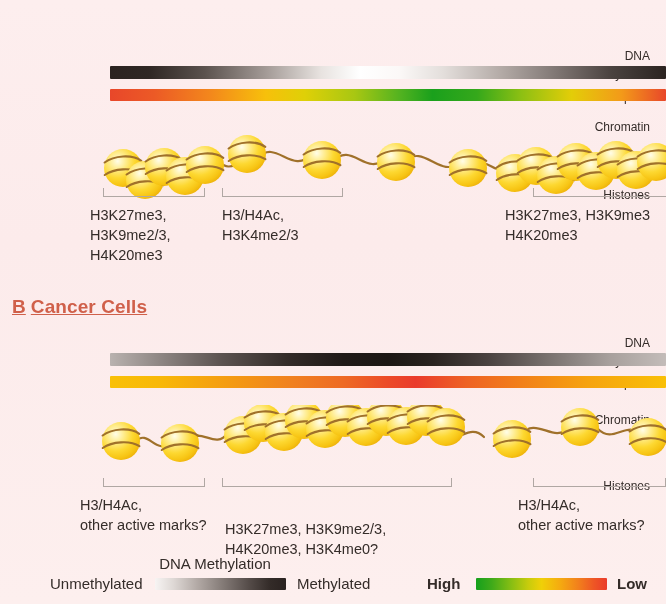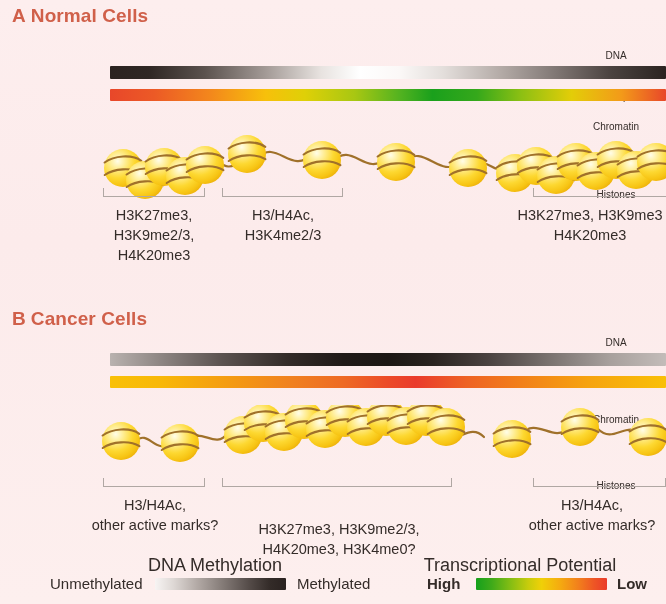--- a/index.html
+++ b/index.html
@@ -31,24 +31,24 @@
     font-weight: bold;
     color: #d0604a;
     letter-spacing: .1px;
     white-space: nowrap;
   }
   .panel-title .ltr { margin-right: 5px; }
 
   
   .row-label {
     position: absolute;
-    right: 0;
+    right: 16px;
     width: 100px;
-    text-align: center;
-    font-size: 10px;
+    text-align: right;
+    font-size: 12px;
     color: #342c29;
     white-space: nowrap;
     line-height: 18px;
   }
 
   
   .bar {
     position: absolute;
     left: 110px;
     width: 556px;
@@ -99,31 +99,30 @@
     height: 9px;
     border: 1.4px solid #b0a7a3;
     border-top: none;
     box-sizing: border-box;
     background: transparent;
   }
 
   
   .mark-caption {
     position: absolute;
-    text-align: center;
     font-size: 14.5px;
     line-height: 20px;
     color: #342c29;
     white-space: pre-line;
   }
 
   
   .legend-title {
     position: absolute;
-    font-size: 18px;
+    font-size: 15px;
     color: #342c29;
     text-align: center;
     white-space: nowrap;
   }
   .legend-end {
     position: absolute;
     font-size: 15px;
     color: #342c29;
     white-space: nowrap;
   }
@@ -142,23 +141,20 @@
       #15a01c 0%, #3faa1a 12%, #83bd14 26%,
       #c8cc0c 40%, #f0d008 50%, #f5ab10 64%,
       #f2801c 78%, #ee5625 90%, #ea3b2b 100%);
   }
 </style>
 </head>
 <body>
 
 <div id="figure">
 
-  <div class="panel-title" style="top:5px;">
-    <span class="ltr">A</span><span>Normal Cells</span>
-  </div>
 
   <div class="row-label" style="top:47px;">DNA</div>
   <div class="row-label" style="top:65px;">Methylation</div>
   <div class="row-label" style="top:88px;">Transcription</div>
   <div class="row-label" style="top:118px;">Chromatin</div>
   <div class="row-label" style="top:186px;">Histones</div>
 
   <div class="bar meth-normal" style="top:66px;"></div>
   <div class="bar trans-normal thin" style="top:89px;"></div>
 
@@ -217,21 +213,21 @@
   <div class="bracket" style="left:533px; top:188px; width:139px;"></div>
 
   <div class="mark-caption" style="left:90px;  top:205px; width:128px;">H3K27me3,
 H3K9me2/3,
 H4K20me3</div>
   <div class="mark-caption" style="left:222px; top:205px; width:122px;">H3/H4Ac,
 H3K4me2/3</div>
   <div class="mark-caption" style="left:505px; top:205px; width:170px;">H3K27me3, H3K9me3
 H4K20me3</div>
 
-  <div class="panel-title" style="top:308px;">
+  <div class="panel-title" style="top:296px;text-decoration:underline;">
     <span class="ltr">B</span><span>Cancer Cells</span>
   </div>
 
   <div class="row-label" style="top:334px;">DNA</div>
   <div class="row-label" style="top:352px;">Methylation</div>
   <div class="row-label" style="top:374px;">Transcription</div>
   <div class="row-label" style="top:411px;">Chromatin</div>
   <div class="row-label" style="top:477px;">Histones</div>
 
   <div class="bar meth-cancer" style="top:353px;"></div>
@@ -280,18 +276,17 @@
   <div class="mark-caption" style="left:225px; top:519px; width:228px;">H3K27me3, H3K9me2/3,
 H4K20me3, H3K4me0?</div>
   <div class="mark-caption" style="left:518px; top:495px; width:148px;">H3/H4Ac,
 other active marks?</div>
 
   <div class="legend-title" style="left:80px; top:555px; width:270px;">DNA Methylation</div>
   <div class="legend-end" style="left:42px; top:575px;margin-left:8px;">Unmethylated</div>
   <div class="legend-bar legend-meth" style="left:155px; top:578px; width:131px;"></div>
   <div class="legend-end" style="left:297px; top:575px;">Methylated</div>
 
-  <div class="legend-title" style="left:395px; top:555px; width:250px;">Transcriptional Potential</div>
   <div class="legend-end" style="left:427px; top:575px;font-weight:bold;">High</div>
   <div class="legend-bar legend-trans" style="left:476px; top:578px; width:131px;"></div>
   <div class="legend-end" style="left:617px; top:575px;font-weight:bold;">Low</div>
 
 </div>
 
 </body></html>

